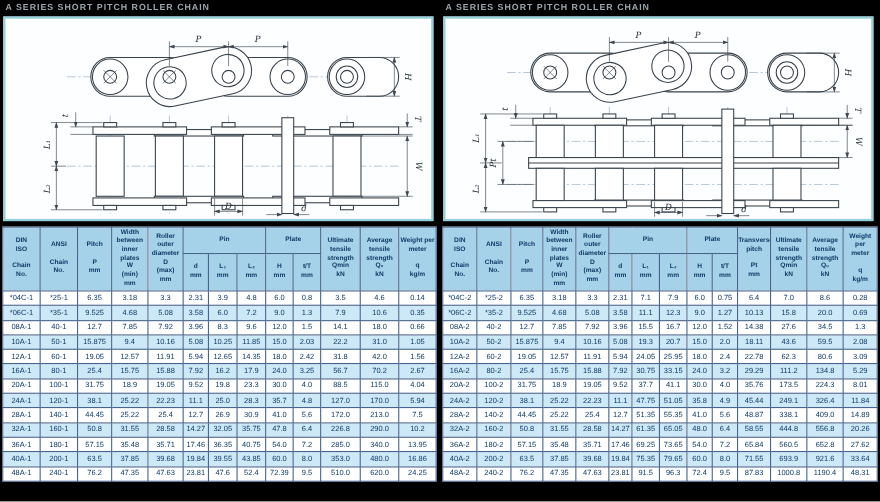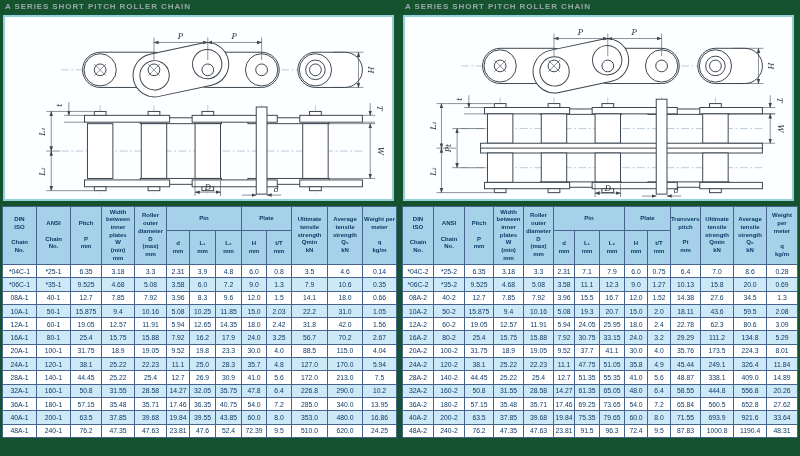--- a/index.html
+++ b/index.html
@@ -1,18 +1,18 @@
 <!DOCTYPE html>
 <html><head>
 <meta charset="utf-8">
 <style>
   * { margin:0; padding:0; box-sizing:border-box; }
   html,body { width:800px; height:456px; background:#ffffff; overflow:hidden;
               font-family:"Liberation Sans", sans-serif; }
-  .page { position:relative; width:800px; height:456px; background:#14532d; }
+  .page { position:relative; width:800px; height:456px; background:#000000; }
   .panel { position:absolute; top:0; width:400px; height:456px; }
   .panel.left  { left:0; }
   .panel.right { left:400px; }
   .panel-title { position:absolute; top:2px; left:5px; font-size:8px; font-weight:bold;
                  color:#9aa5ab; letter-spacing:0.9px; white-space:nowrap; }
   .diagram-box { position:absolute; top:15px; left:3px; width:391px; height:186px;
                  border:2px solid #92d0dc; background:#fdfeff; }
   .diagram-box svg { width:100%; height:100%; display:block; }
 
   table.spec { position:absolute; top:206px; left:2px; width:395px;

